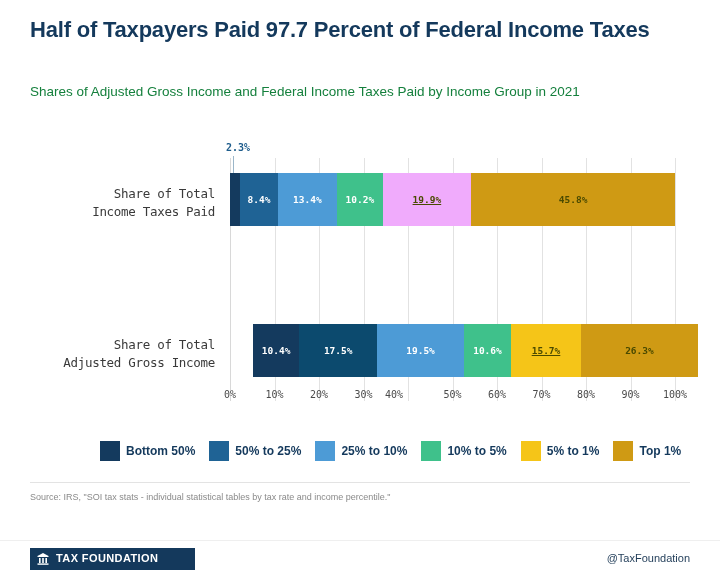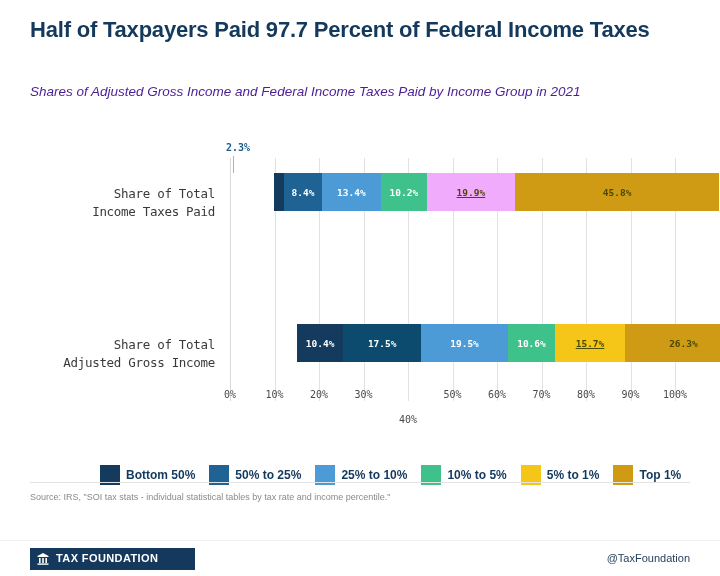--- a/index.html
+++ b/index.html
@@ -12,36 +12,36 @@
   }
   .page{position:relative;width:720px;height:576px;box-sizing:border-box;}
 
   .title{
     position:absolute;left:30px;top:16px;width:640px;
     font-size:22px;font-weight:bold;line-height:1.25;color:#14395c;
     letter-spacing:-0.2px;
   }
   .subtitle{
     position:absolute;left:30px;top:82px;width:660px;
-    font-size:13.5px;font-style:italic;line-height:1.45;color:#4c1d95;
+    font-size:13.5px;line-height:1.45;color:#15803d;
   }
 
   
   .plot{position:absolute;left:30px;top:140px;width:660px;height:285px;}
   .grid{position:absolute;left:200px;top:18px;width:445px;height:265px;}
   .gline{position:absolute;top:0;bottom:22px;width:1px;background:#e2e2e2;}
   .gline.first{background:#d8d8d8;}
 
   .rowlabel{
     position:absolute;width:175px;text-align:right;
     font-size:12.5px;line-height:1.45;color:#3a3a3a;
     font-family:"DejaVu Sans Mono", monospace;
     letter-spacing:-0.3px;
   }
-  .bar{position:absolute;height:38px;display:flex;padding-left:44px;}
+  .bar{position:absolute;height:53px;display:flex;}
   .seg{
     height:100%;display:flex;align-items:center;justify-content:center;
     font-size:9.5px;font-weight:bold;color:#ffffff;
     font-family:"DejaVu Sans Mono", monospace;
   }
   .seg.dark-text{color:#4a4a00;}
   .callout{
     position:absolute;font-size:10px;font-weight:bold;color:#1f5d8c;
     font-family:"DejaVu Sans Mono", monospace;
   }
@@ -51,21 +51,21 @@
     position:absolute;left:200px;width:445px;height:16px;
   }
   .xtick{
     position:absolute;font-size:10px;color:#4a4a4a;
     font-family:"DejaVu Sans Mono", monospace;
     transform:translateX(-50%);
   }
 
   .legend{
     position:absolute;left:100px;top:437px;width:600px;height:28px;
-    display:flex;align-items:center;gap:14px;margin-top:24px;
+    display:flex;align-items:center;gap:14px;
   }
   .legend-item{display:flex;align-items:center;gap:6px;}
   .swatch{width:20px;height:20px;display:block;}
   .legend-label{font-size:12px;font-weight:bold;color:#14395c;}
 
   .divider{position:absolute;left:30px;top:482px;width:660px;height:1px;background:#e3e3e3;}
   .source{
     position:absolute;left:30px;top:492px;width:660px;
     font-size:9px;color:#8a8a8a;
   }
@@ -137,21 +137,21 @@
         <div class="seg" style="background: rgb(63, 193, 139); width: 10.6%;">10.6%</div>
         <div class="seg dark-text" style="background: rgb(245, 197, 24); width: 15.7%; text-decoration: underline;">15.7%</div>
         <div class="seg dark-text" style="background: rgb(207, 154, 20); width: 26.3%;">26.3%</div>
       </div>
 
     <div class="xaxis" id="xaxis" style="top:249px;">
         <span class="xtick" style="left: 0px;">0%</span>
         <span class="xtick" style="left: 44.5px;">10%</span>
         <span class="xtick" style="left: 89px;">20%</span>
         <span class="xtick" style="left: 133.5px;">30%</span>
-        <span class="xtick" style="left: 178px; margin-top: 25px;">40%</span>
+        <span class="xtick" style="left: 164px;">40%</span>
         <span class="xtick" style="left: 222.5px;">50%</span>
         <span class="xtick" style="left: 267px;">60%</span>
         <span class="xtick" style="left: 311.5px;">70%</span>
         <span class="xtick" style="left: 356px;">80%</span>
         <span class="xtick" style="left: 400.5px;">90%</span>
         <span class="xtick" style="left: 445px;">100%</span>
       </div>
   </div>
 
   <div class="legend" id="legend">

